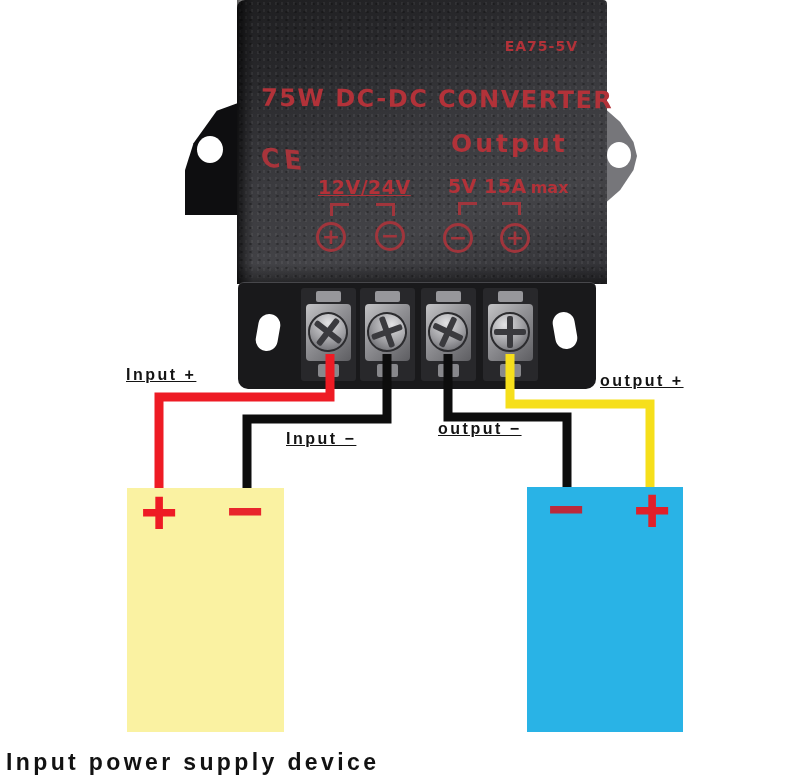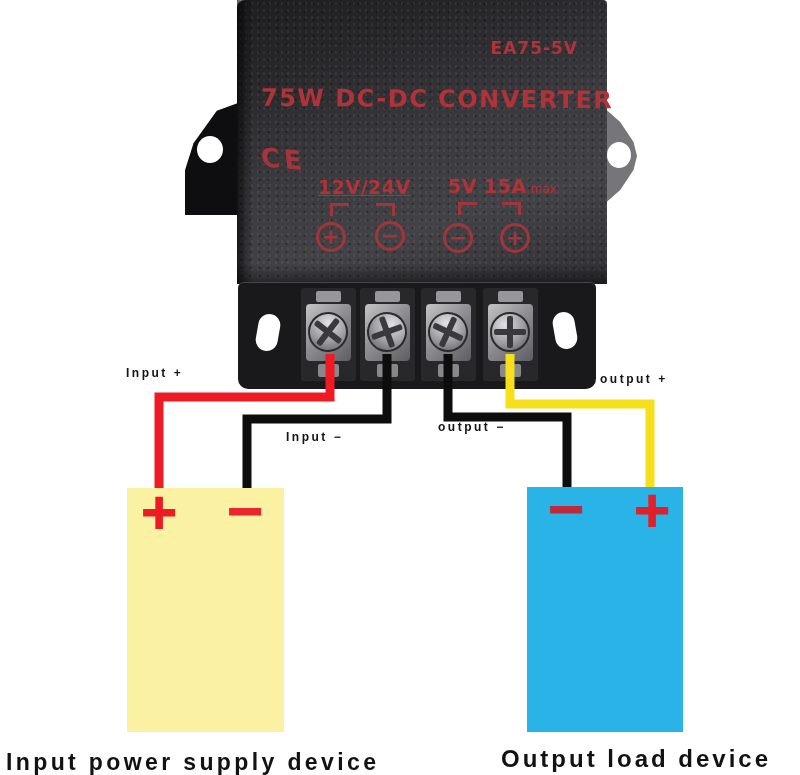--- a/index.html
+++ b/index.html
@@ -42,21 +42,21 @@
     content:""; position:absolute; left:0; top:0; bottom:0; width:16px;
     background:linear-gradient(90deg, rgba(0,0,0,.65), rgba(0,0,0,0));
   }
   .conv-body::after { 
     content:""; position:absolute; left:0; right:0; bottom:0; height:20px;
     background:linear-gradient(rgba(0,0,0,0), rgba(0,0,0,.45));
   }
   .model {
     position:absolute; right:29px; top:38px;
     font-family:"DejaVu Sans", sans-serif;
-    font-size:17px; font-weight:bold; letter-spacing:1px;text-align:right;
+    font-size:14px; font-weight:bold; letter-spacing:1px;text-align:right;
   }
   .title {
     position:absolute; left:24px; right:4px; top:85px; text-align:center;
     font-family:"DejaVu Sans", sans-serif;
     font-size:24px; font-weight:bold; letter-spacing:1.5px; white-space:nowrap;
     transform:rotate(.4deg);
   }
   .ce {
     position:absolute; left:24px; top:144px;
     font-family:"DejaVu Sans", sans-serif;
@@ -68,21 +68,21 @@
     font-size:25px; font-weight:bold; letter-spacing:3px; white-space:nowrap;
   }
   .io-label.in  { left:78px;  top:131px; }
   .io-label.out { left:214px; top:129px; }
   .spec {
     position:absolute; font-family:"DejaVu Sans", sans-serif;
     font-size:19px; font-weight:bold; letter-spacing:.5px; white-space:nowrap;
   }
   .spec.in  { left:81px;  top:176px;text-decoration:underline; }
   .spec.out { left:211px; top:175px; }
-  .spec .max { font-size:12px; font-weight:normal; margin-left:4px; letter-spacing:0;margin-top:12px; }
+  .spec .max { font-size:16px; font-weight:bold; margin-left:4px; letter-spacing:0;margin-top:12px; }
   .brk { position:absolute; width:19px; height:13px; border-top:3px solid #a03固540; }
   .brk { border-top:3px solid #a0353c; }
   .brk.l { border-left:3px solid #a0353c; }
   .brk.r { border-right:3px solid #a0353c; }
   .b1 { left:93px;  top:203px; }
   .b2 { left:139px; top:203px; }
   .b3 { left:221px; top:202px; }
   .b4 { left:265px; top:202px; }
   .circ {
     position:absolute; width:30px; height:30px; border:3px solid #a0353c; border-radius:50%;
@@ -126,22 +126,22 @@
   }
   .screw::after { transform:rotate(90deg); }
   .t1 .screw { transform:rotate(38deg); }
   .t2 .screw { transform:rotate(70deg); }
   .t3 .screw { transform:rotate(25deg); }
   .t4 .screw { transform:rotate(0deg); }
   
   .wires { position:absolute; left:0; top:0; width:800px; height:775px; pointer-events:none; }
   
   .wlabel {
-    position:absolute; color:#141414; font-weight:bold; font-size:12px;
-    letter-spacing:2.5px; white-space:nowrap;
+    position:absolute; color:#141414; font-weight:bold; font-size:16px;
+    letter-spacing:2.5px; white-space:nowrap;text-decoration:underline;
   }
   .wl-inpos  { left:126px; top:366px; }
   .wl-inneg  { left:286px; top:430px; }
   .wl-outneg { left:438px; top:420px;text-align:center; }
   .wl-outpos { left:589px; top:372px;margin-left:11px; }
   
   .devbox { position:absolute; }
   .box-in  { left:127px; top:488px; width:157px; height:244px; }
   .box-out { left:527px; top:487px; width:156px; height:245px; }
   .sign {
@@ -172,20 +172,21 @@
   </div>
   <div class="ear-right">
     <span class="hole"></span>
   </div>
 
   <div class="conv-body">
     <div class="model">EA75-5V</div>
     <div class="title">75W DC-DC CONVERTER</div>
     <div class="ce">CE</div>
 
+    <div class="io-label out">Output</div>
 
     <div class="spec in">12V/24V</div>
     <div class="spec out">
       <span>5V 15A</span><span class="max">max</span>
     </div>
 
     <div class="brk l b1"></div>
     <div class="brk r b2"></div>
     <div class="brk l b3"></div>
     <div class="brk r b4"></div>
@@ -245,15 +246,14 @@
     <span class="sign sign-l" style="color: rgb(238, 27, 36);">+</span>
     <span class="sign sign-r" style="color: rgb(232, 38, 44);">−</span>
   </div>
 
   <div class="devbox box-out" style="background: rgb(41, 179, 230);">
     <span class="sign sign-l" style="color: rgb(188, 42, 60);">−</span>
     <span class="sign sign-r" style="color: rgb(224, 32, 42);">+</span>
   </div>
 
   <div class="caption cap-in">Input power supply device</div>
-  <div class="caption cap-out">Output load device</div>
 
 </div>
 
 </body></html>

